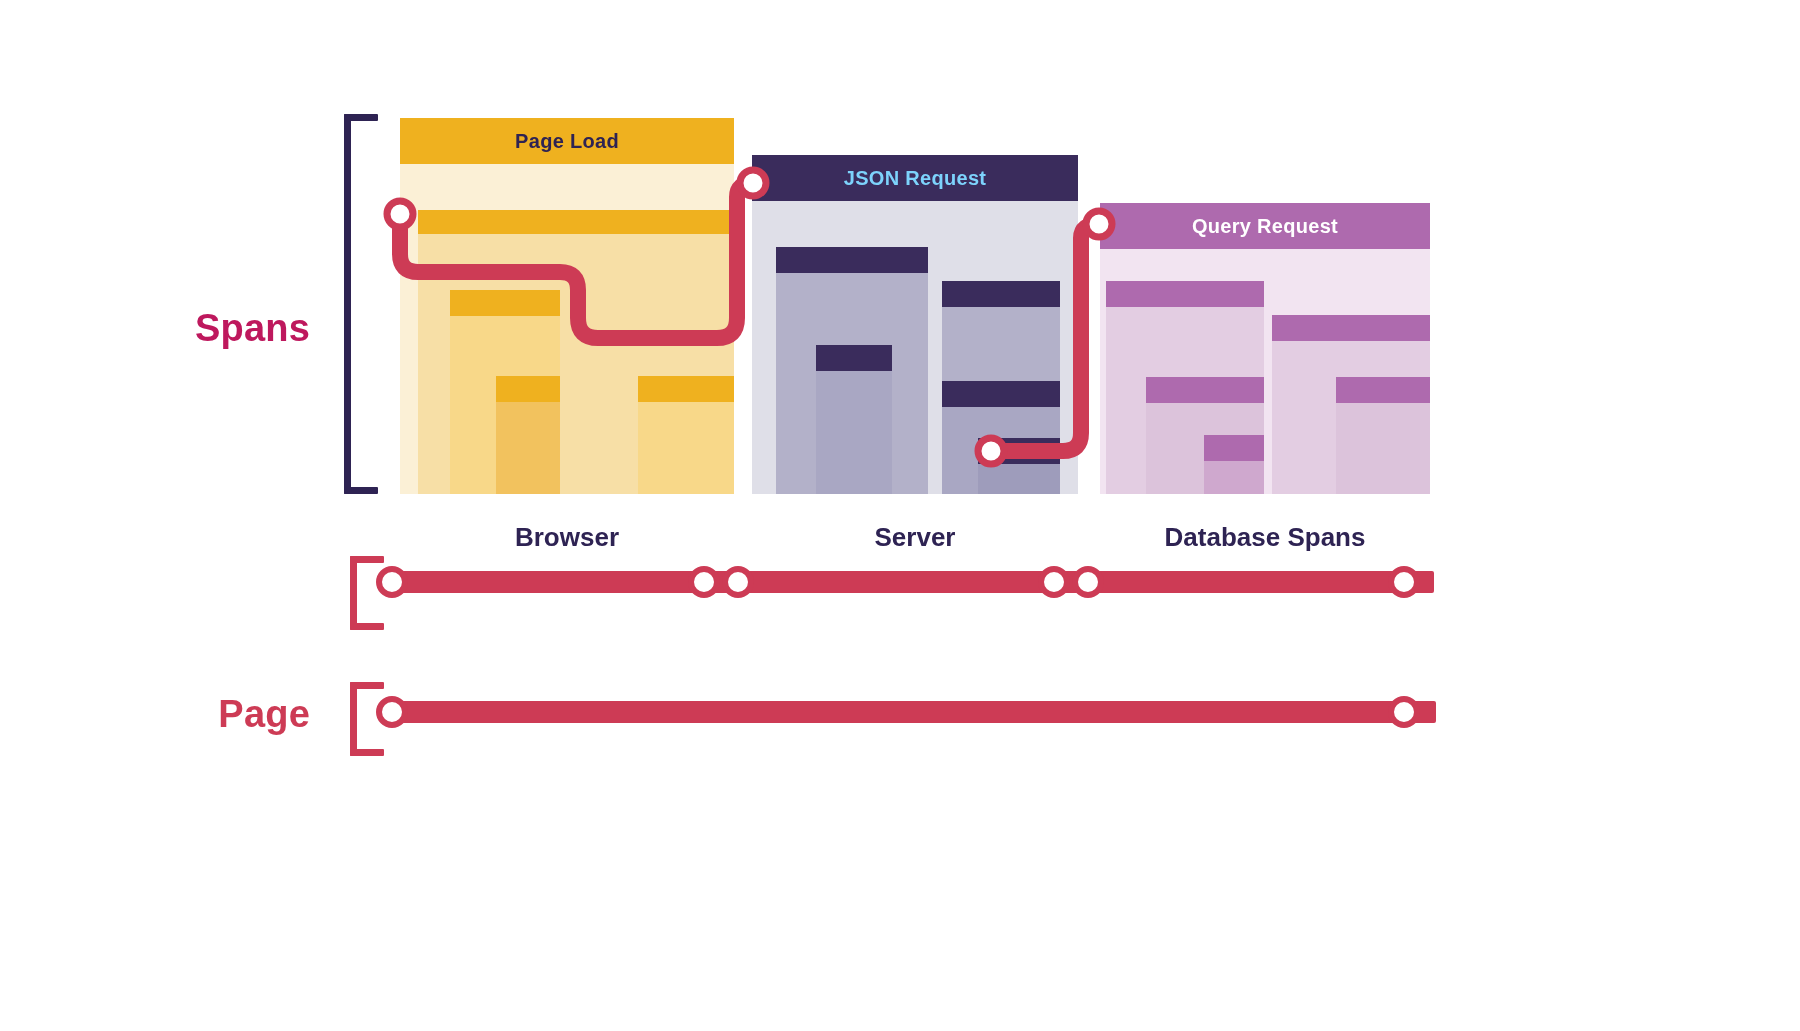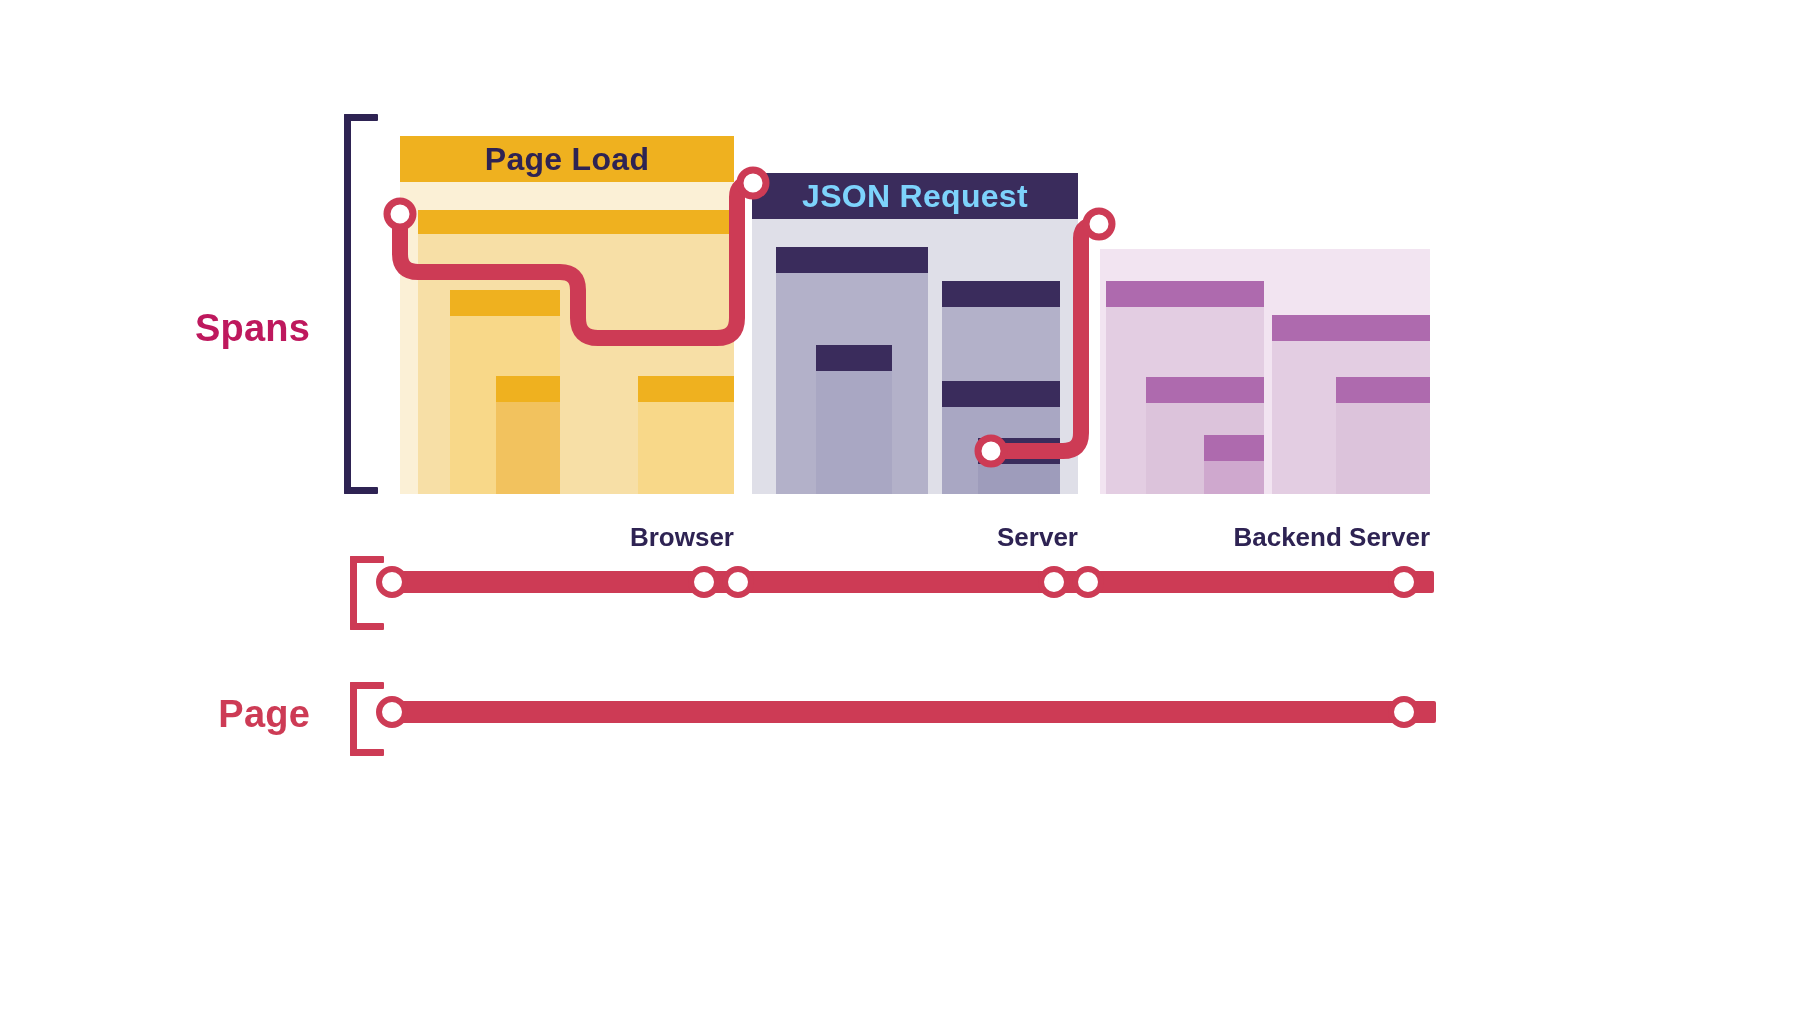--- a/index.html
+++ b/index.html
@@ -36,28 +36,28 @@
 
   #bracket-transactions{left:350px;top:556px;width:28px;height:74px;}
   #bracket-transactions .bar,#bracket-transactions .arm{background:#cd3b55;}
 
   #bracket-trace{left:350px;top:682px;width:28px;height:74px;}
   #bracket-trace .bar,#bracket-trace .arm{background:#cd3b55;}
 
   
   .col{position:absolute;}
   .col-header{
-    position:absolute;left:0;top:18px;width:100%;
+    position:absolute;left:0;top:0;width:100%;
     height:46px;line-height:46px;
-    text-align:center;font-weight:bold;font-size:32px;
+    text-align:center;font-weight:bold;font-size:20px;
     letter-spacing:0.3px;
   }
   .col-body{position:absolute;left:0;width:100%;}
   .col-caption{
-    position:absolute;width:100%;text-align:right;
+    position:absolute;width:100%;text-align:center;
     font-weight:bold;font-size:26px;color:#2e2353;white-space:nowrap;
   }
 
   
   .bar-block{position:absolute;}
   .bar-block .cap{position:absolute;left:0;top:0;width:100%;}
   .bar-block .fill{position:absolute;left:0;width:100%;bottom:0;}
 
   
   #col-browser{left:400px;top:118px;width:334px;height:376px;}
@@ -187,21 +187,22 @@
           <div class="bar-block" style="left: 172px; top: 66px; width: 158px; height: 179px;">
             <div class="fill" style="top: 0px; background: rgb(227, 205, 226);"></div>
             <div class="cap" style="height: 26px; background: rgb(174, 106, 174);"></div>
           </div>
           <div class="bar-block" style="left: 236px; top: 128px; width: 94px; height: 117px;">
             <div class="fill" style="top: 0px; background: rgb(220, 195, 219);"></div>
             <div class="cap" style="height: 26px; background: rgb(174, 106, 174);"></div>
           </div>
         </div>
     </div>
-    <div class="col-caption">Backend Server</div>
+    <div class="col-header">Query Request</div>
+    <div class="col-caption">Database Spans</div>
   </div>
 
   <svg class="connector" id="connector-svg" viewBox="0 0 1800 1031">
       <path d="M 400 214 L 400 254 Q 400 272 418 272 L 560 272 Q 578 272 578 290 L 578 318 Q 578 338 598 338 L 717 338 Q 737 338 737 318 L 737 197 Q 737 183 753 183" fill="none" stroke="#cd3b55" stroke-width="16" stroke-linecap="round" stroke-linejoin="round"></path>
       <path d="M 991 451 L 1063 451 Q 1081 451 1081 433 L 1081 238 Q 1081 224 1099 224" fill="none" stroke="#cd3b55" stroke-width="16" stroke-linecap="round" stroke-linejoin="round"></path>
       <circle cx="400" cy="214" r="13" fill="#ffffff" stroke="#cd3b55" stroke-width="7"></circle>
       <circle cx="753" cy="183" r="13" fill="#ffffff" stroke="#cd3b55" stroke-width="7"></circle>
       <circle cx="991" cy="451" r="13" fill="#ffffff" stroke="#cd3b55" stroke-width="7"></circle>
       <circle cx="1099" cy="224" r="13" fill="#ffffff" stroke="#cd3b55" stroke-width="7"></circle>
     </svg>

